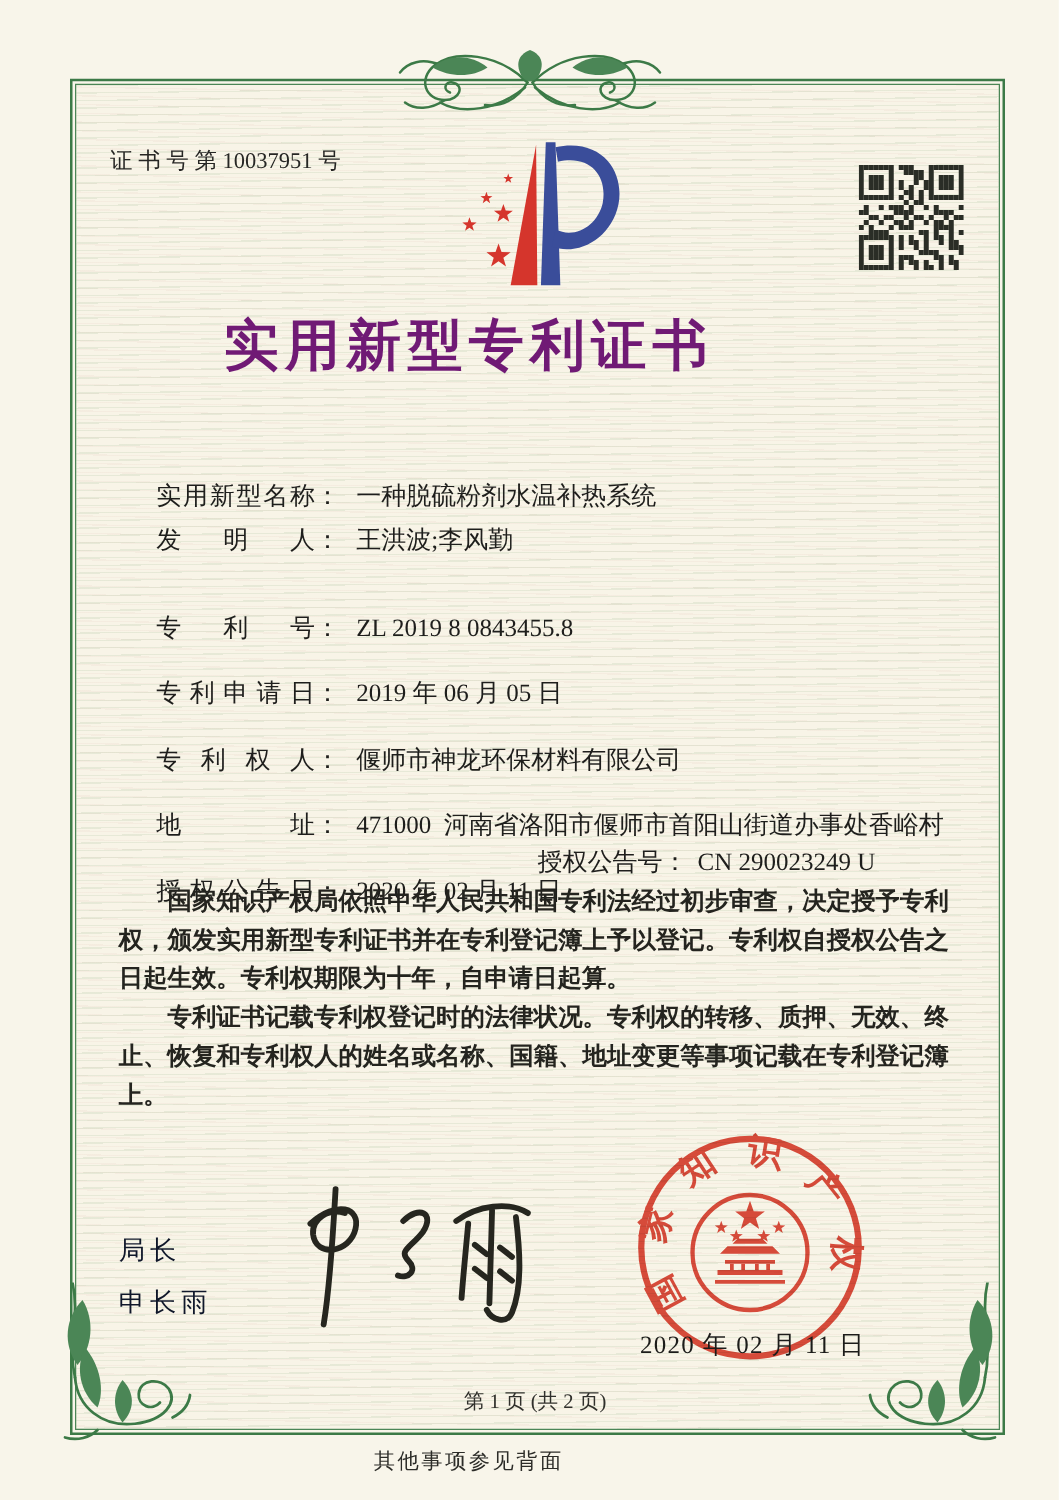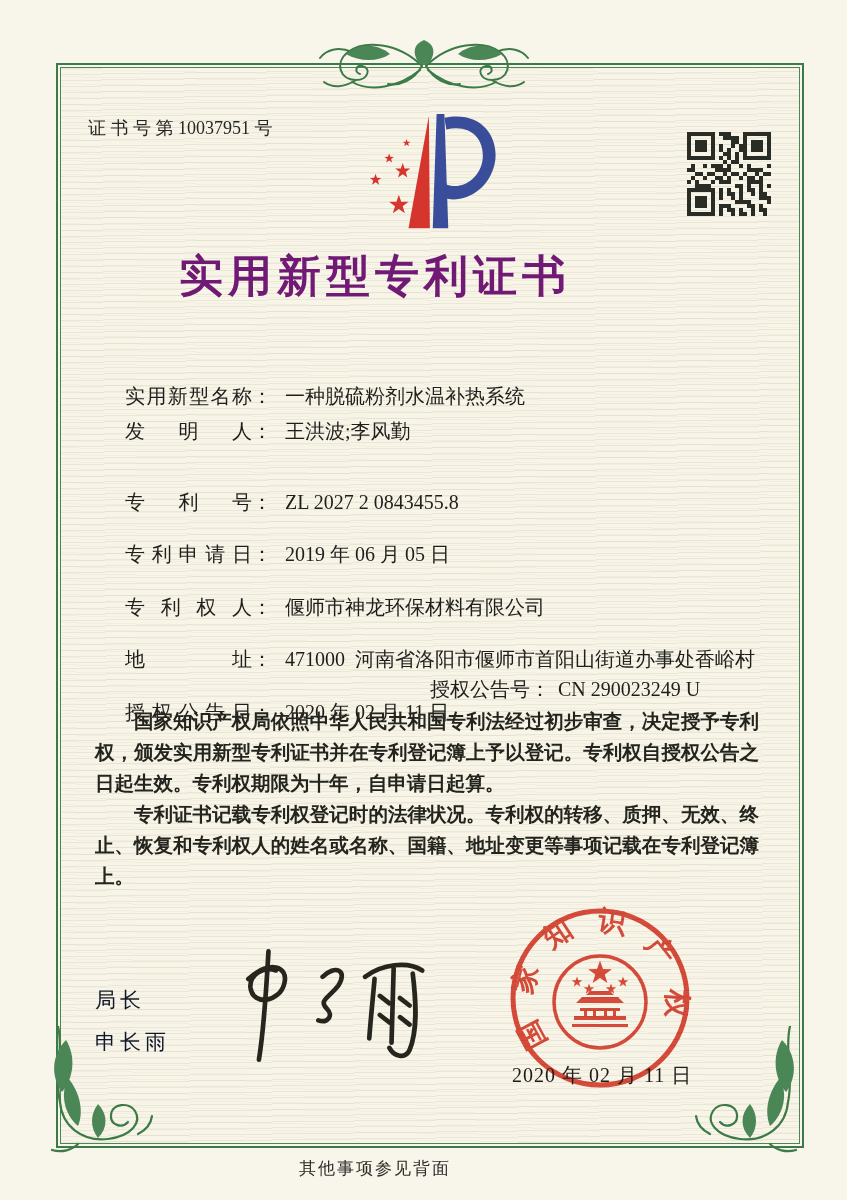--- a/index.html
+++ b/index.html
@@ -367,21 +367,21 @@
   <div class="title">实用新型专利证书</div>
 
   <div class="fields">
     <div class="frow" style="top:0">
       <span class="flabel">实用新型名称</span><span class="fcolon">：</span><span class="fvalue">一种脱硫粉剂水温补热系统</span>
     </div>
     <div class="frow" style="top:35px">
       <span class="flabel">发明人</span><span class="fcolon">：</span><span class="fvalue">王洪波;李风勤</span>
     </div>
     <div class="frow" style="top:106px">
-      <span class="flabel">专利号</span><span class="fcolon">：</span><span class="fvalue">ZL 2027 2 0843455.8</span>
+      <span class="flabel">专利号</span><span class="fcolon">：</span><span class="fvalue">ZL 2019 8 0843455.8</span>
     </div>
     <div class="frow" style="top:158px">
       <span class="flabel">专利申请日</span><span class="fcolon">：</span><span class="fvalue">2019 年 06 月 05 日</span>
     </div>
     <div class="frow" style="top:211px">
       <span class="flabel">专利权人</span><span class="fcolon">：</span><span class="fvalue">偃师市神龙环保材料有限公司</span>
     </div>
     <div class="frow" style="top:263px">
       <span class="flabel">地址</span><span class="fcolon">：</span><span class="fvalue">471000  河南省洛阳市偃师市首阳山街道办事处香峪村</span>
     </div>
@@ -432,16 +432,17 @@
         <use href="#star" transform="translate(23,-20) scale(0.55)"></use>
         <path d="M-26,14 h52 v4 h-52 z M-20,6 h40 v3 h-40 z M-24,1 l6,-6 h36 l6,6 z M-14,-7 l4,-4 h20 l4,4 z"></path>
         <path d="M-16,9 h3 v5 h-3 z M-7,9 h3 v5 h-3 z M4,9 h3 v5 h-3 z M13,9 h3 v5 h-3 z"></path>
         <path d="M-28,22 h56 v3 h-56 z"></path>
       </g>
     </svg>
   </div>
 
   <div class="seal-date">2020 年 02 月 11 日</div>
 
+  <div class="page-num">第 1 页 (共 2 页)</div>
 
   <div class="back-note">其他事项参见背面</div>
 
 </div>
 
 </body></html>

